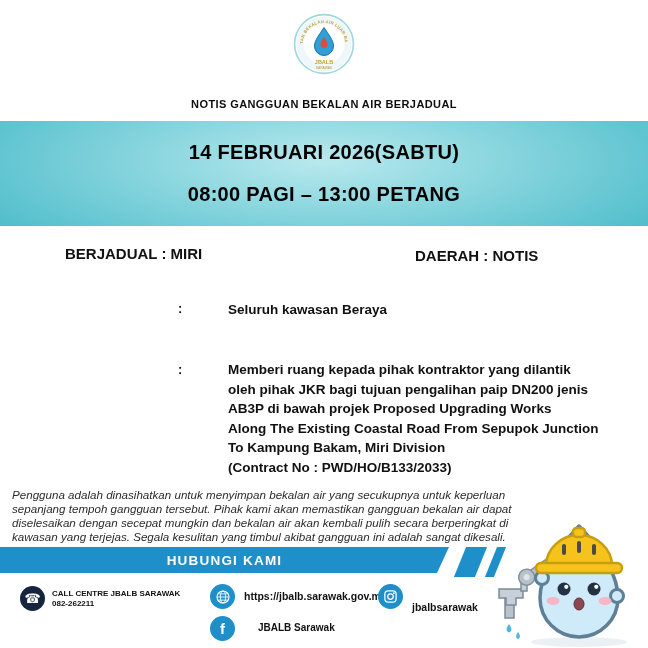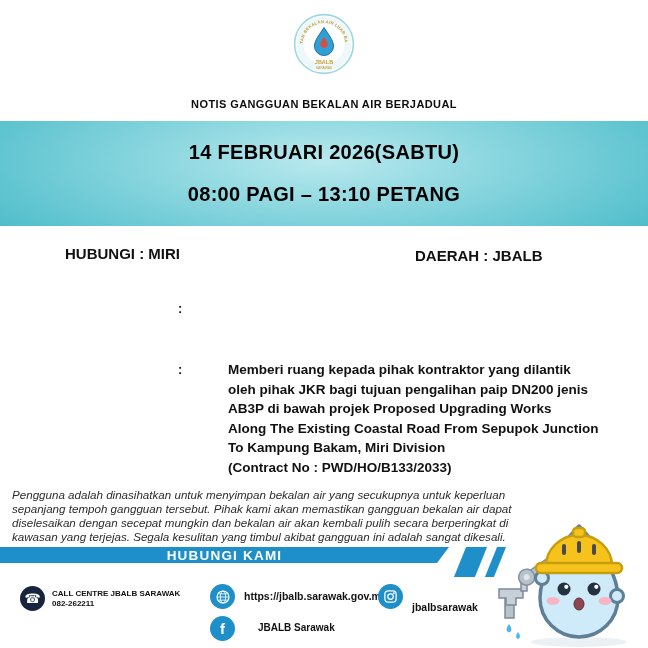--- a/index.html
+++ b/index.html
@@ -28,21 +28,21 @@
   .row-colon{position:absolute;left:178px;font-size:13px;font-weight:bold;}
   .row-value{position:absolute;left:228px;font-size:13.5px;font-weight:bold;line-height:19.5px;}
   .kawasan-label{top:301px;} .kawasan-colon{top:301px;} .kawasan-value{top:300px;}
   .huraian-label{top:362px;} .huraian-colon{top:362px;}
   .huraian-value{top:360px;width:405px;white-space:pre-line;}
   
   .disclaimer{position:absolute;top:488px;left:12px;width:505px;
     font-size:11.6px;line-height:14px;font-style:italic;color:#2b2b2b;}
   
   .contact-bar{
-    position:absolute;top:547px;left:0;width:449px;height:16px;
+    position:absolute;top:547px;left:0;width:449px;height:26px;
     background:var(--contact-blue,#1e8fc9);color:#fff;
     display:flex;align-items:center;justify-content:center;
     font-size:13.5px;font-weight:bold;letter-spacing:1.2px;
     clip-path:polygon(0 0,100% 0,calc(100% - 12px) 100%,0 100%);
   }
   .stripe{position:absolute;top:547px;height:30px;background:var(--contact-blue,#1e8fc9);
     transform:skewX(-22deg);}
   .stripe-1{left:460px;width:21px;}
   .stripe-2{left:491px;width:9px;}
   
@@ -79,27 +79,28 @@
       <path d="M31 24 c-2 3 -3.6 5.1 -3.6 7.3 a3.6 3.6 0 0 0 7.2 0 C34.6 29.1 33 27 31 24 Z" fill="#d94f3d"></path>
     </g>
     <text x="31" y="50.5" font-size="5.5" font-weight="bold" fill="#c49a2c" text-anchor="middle">JBALB</text>
     <text x="31" y="56" font-size="3.4" fill="#c49a2c" text-anchor="middle">SARAWAK</text>
   </svg>
 
   <div class="title">NOTIS GANGGUAN BEKALAN AIR BERJADUAL</div>
 
   <div class="banner">
     <div class="line">14 FEBRUARI 2026(SABTU)</div>
-    <div class="line">08:00 PAGI – 13:10 PETANG</div>
+    <div class="line">08:00 PAGI – 13:00 PETANG</div>
   </div>
 
-  <div class="bahagian">HUBUNGI : MIRI</div>
-  <div class="daerah">DAERAH : JBALB</div>
+  <div class="bahagian">BERJADUAL : MIRI</div>
+  <div class="daerah">DAERAH : NOTIS</div>
 
   <div class="row-colon kawasan-colon">:</div>
+  <div class="row-value kawasan-value">Seluruh kawasan Beraya</div>
 
   <div class="row-colon huraian-colon">:</div>
   <div class="row-value huraian-value">Memberi ruang kepada pihak kontraktor yang dilantik
 oleh pihak JKR bagi tujuan pengalihan paip DN200 jenis
 AB3P di bawah projek Proposed Upgrading Works
 Along The Existing Coastal Road From Sepupok Junction
 To Kampung Bakam, Miri Division
 (Contract No : PWD/HO/B133/2033)</div>
 
   <div class="disclaimer">Pengguna adalah dinasihatkan untuk menyimpan bekalan air yang secukupnya untuk keperluan sepanjang tempoh gangguan tersebut. Pihak kami akan memastikan gangguan bekalan air dapat diselesaikan dengan secepat mungkin dan bekalan air akan kembali pulih secara berperingkat di kawasan yang terjejas. Segala kesulitan yang timbul akibat gangguan ini adalah sangat dikesali.</div>

